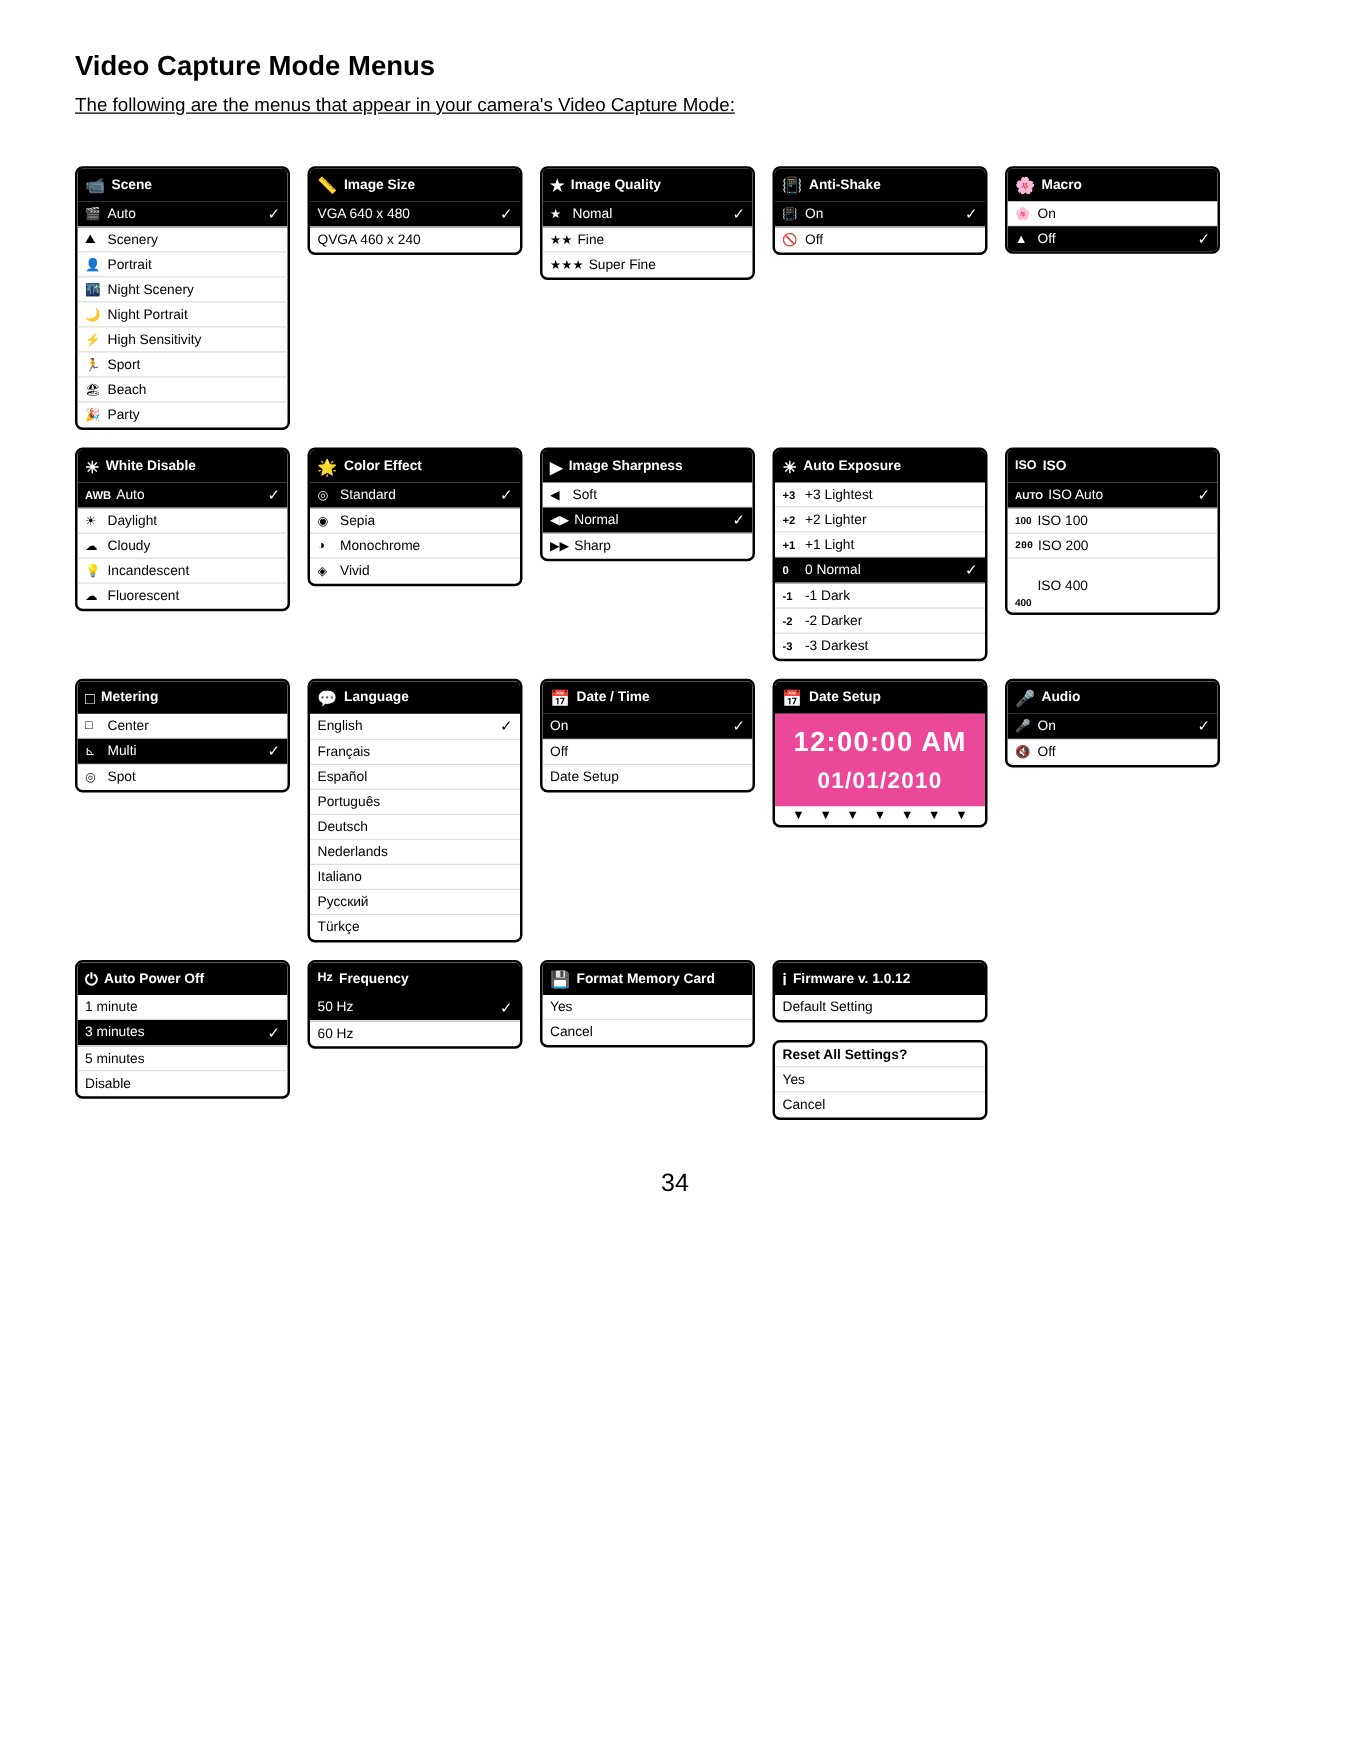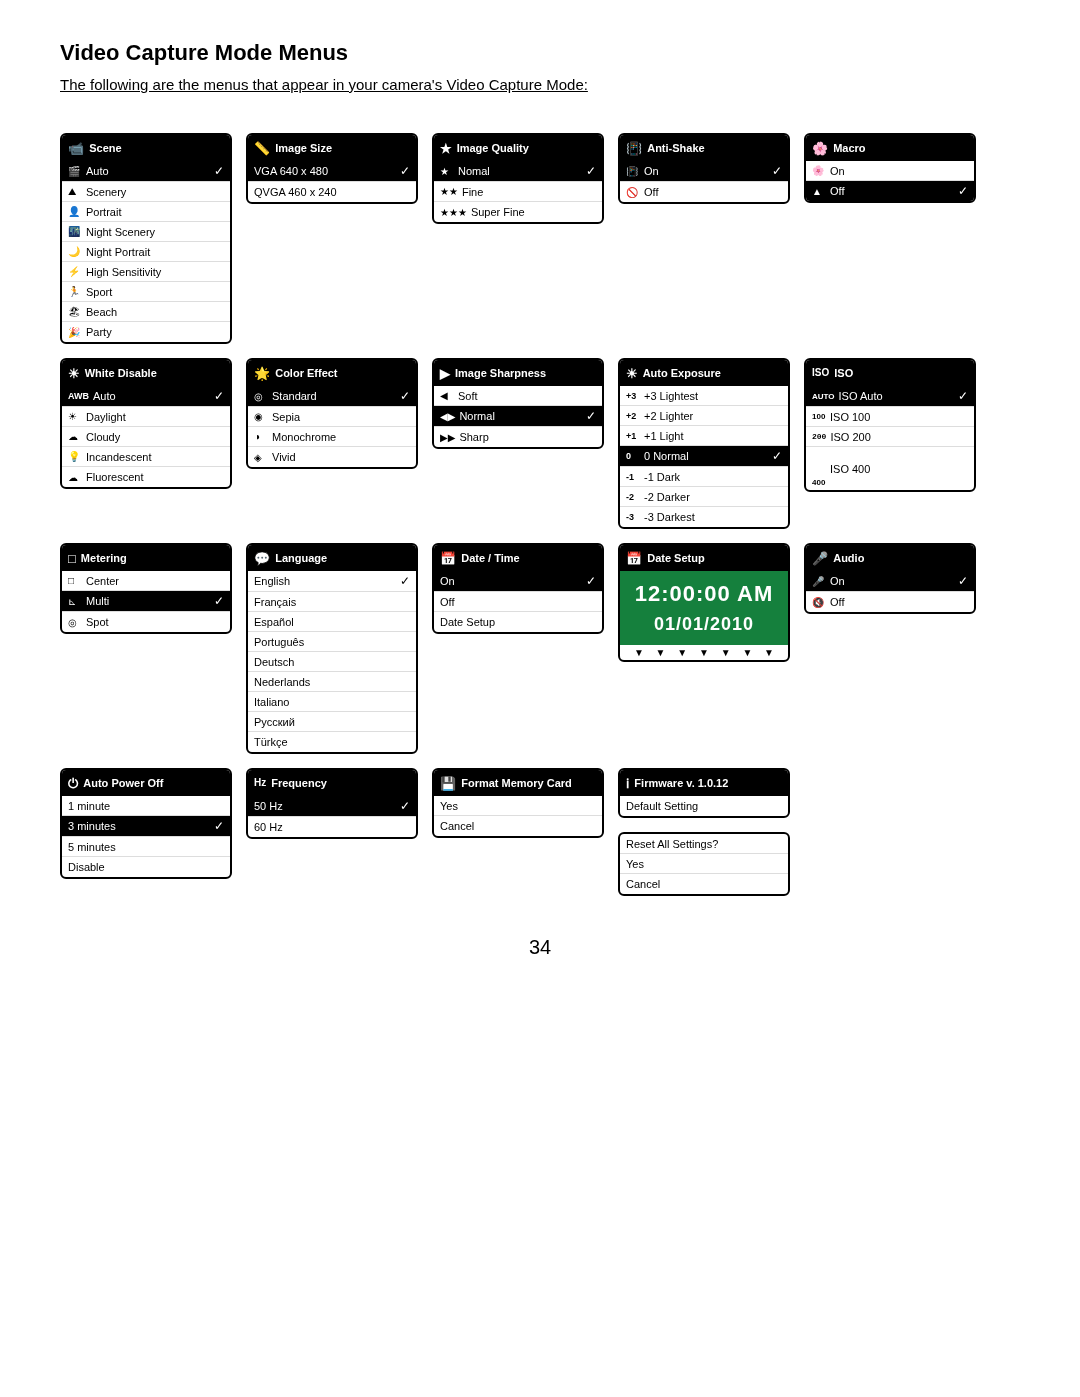--- a/index.html
+++ b/index.html
@@ -87,21 +87,21 @@
     }
     
     .date-setup-card {
       border: 2px solid #000;
       border-radius: 6px;
       width: 172px;
       background: #fff;
       overflow: hidden;
     }
     .date-display {
-      background: #15803d;
+      background: #ec4899;
       color: #fff;
       text-align: center;
       padding: 10px 4px;
     }
     .date-display .time {
       font-size: 22px;
       font-weight: bold;
       letter-spacing: 1px;
     }
     .date-display .date {
@@ -564,21 +564,21 @@
       </div>
       <div class="menu-body">
         <div class="menu-row">
           <span class="row-text">Default Setting</span>
         </div>
       </div>
     </div>
 
     <div class="menu-card">
       <div class="menu-body">
-        <div class="menu-row" style="font-weight:normal;font-size:11px;">
+        <div class="menu-row" style="font-weight:bold;font-size:11px;">
           <span class="row-text">Reset All Settings?</span>
         </div>
         <div class="menu-row">
           <span class="row-text">Yes</span>
         </div>
         <div class="menu-row">
           <span class="row-text">Cancel</span>
         </div>
       </div>
     </div>

